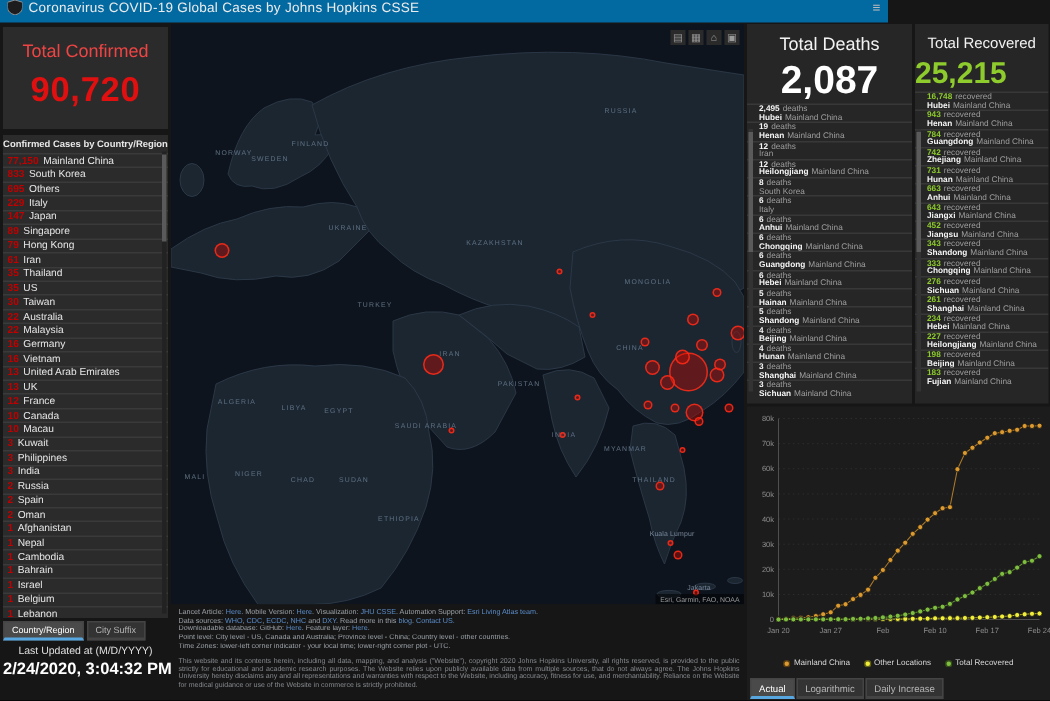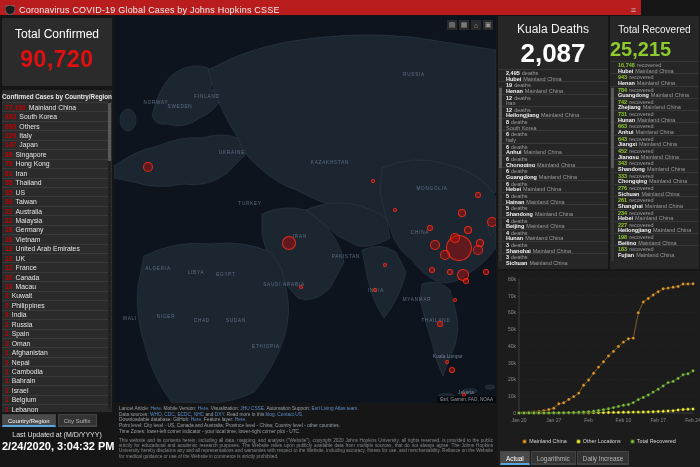--- a/index.html
+++ b/index.html
@@ -1,30 +1,30 @@
 <!DOCTYPE html>
 <html><head>
 <meta charset="utf-8">
 <style>
   *{box-sizing:border-box;margin:0;padding:0}
   html,body{background:#000}
   #app{position:relative;width:700px;height:467px;background:#161616;overflow:hidden;
        font-family:"Liberation Sans",sans-serif;color:#ddd}
   
-  #hdr{position:absolute;left:0;top:0;width:641px;height:15px;background:#b91c1c;
-       display:flex;align-items:flex-end;padding:0 5px;gap:4px}
+  #hdr{position:absolute;left:0;top:0;width:592px;height:15px;background:#0369a1;
+       display:flex;align-items:flex-start;padding:0 5px;gap:4px}
   #hdr .title{font-size:9px;color:#ececec;letter-spacing:.2px;white-space:nowrap}
   #hdr .logo{width:10px;height:10px;flex:0 0 auto}
   #hdr .spacer{flex:1}
   #hdr .menu{font-size:9px;color:#bbb;cursor:pointer}
   
   .panel{position:absolute;background:#2b2b2b}
   
   #confirmed{left:2px;top:18px;width:110px;height:68px;text-align:center;padding-top:9px}
-  #confirmed .p-title{font-size:12px;color:#ffffff}
+  #confirmed .p-title{font-size:12px;color:#ef4444}
   #confirmed .p-num{font-size:23px;font-weight:bold;color:#e01010;margin-top:5px;letter-spacing:.5px}
   
   #clist{left:2px;top:90px;width:110px;height:322px;overflow:hidden}
   #clist .lh{font-size:6.3px;font-weight:bold;color:#e8e8e8;text-align:center;padding:3px 0 2px}
   .c-row{display:flex;gap:3px;align-items:center;height:9.45px;border-top:1px solid #3a3a3a;
          padding-left:3px;overflow:hidden}
   .c-val{font-size:6.8px;font-weight:bold;color:#c00000;white-space:nowrap}
   .c-name{font-size:6.8px;color:#e6e6e6;white-space:nowrap}
   #clist .scroll{position:absolute;right:1px;top:11px;width:3px;height:308px;background:#222}
   #clist .thumb{position:absolute;left:0;top:2px;width:3px;height:58px;background:#5a5a5a}
@@ -342,21 +342,21 @@
         <div class="f-line"><span>Lancet Article: </span><span class="f-link">Here</span><span>. Mobile Version: </span><span class="f-link">Here</span><span>. Visualization: </span><span class="f-link">JHU CSSE</span><span>. Automation Support: </span><span class="f-link">Esri Living Atlas team</span><span>.</span></div>
         <div class="f-line"><span>Data sources: </span><span class="f-link">WHO</span><span>, </span><span class="f-link">CDC</span><span>, </span><span class="f-link">ECDC</span><span>, </span><span class="f-link">NHC</span><span> and </span><span class="f-link">DXY</span><span>. Read more in this </span><span class="f-link">blog</span><span>. </span><span class="f-link">Contact US.</span></div>
         <div class="f-line"><span>Downloadable database: GitHub: </span><span class="f-link">Here</span><span>. Feature layer: </span><span class="f-link">Here</span><span>.</span></div>
         <div class="f-line"><span>Point level: City level - US, Canada and Australia; Province level - China; Country level - other countries.</span></div>
         <div class="f-line"><span>Time Zones: lower-left corner indicator - your local time; lower-right corner plot - UTC.</span></div>
       </div>
     <div id="disclaimer">This website and its contents herein, including all data, mapping, and analysis ("Website"), copyright 2020 Johns Hopkins University, all rights reserved, is provided to the public strictly for educational and academic research purposes. The Website relies upon publicly available data from multiple sources, that do not always agree. The Johns Hopkins University hereby disclaims any and all representations and warranties with respect to the Website, including accuracy, fitness for use, and merchantability. Reliance on the Website for medical guidance or use of the Website in commerce is strictly prohibited.</div>
   </div>
 
   <div id="deaths" class="panel">
-    <div class="p-title">Kuala Deaths</div>
+    <div class="p-title">Total Deaths</div>
     <div class="p-num">2,087</div>
     <div class="d-row">
         <div class="d-l1">
           <span class="d-val">2,495</span><span class="d-unit">deaths</span>
         </div>
         <div class="d-l2">
           <span class="d-region">Hubei</span><span class="d-suffix">Mainland China</span>
         </div>
       </div>
       <div class="d-row">

